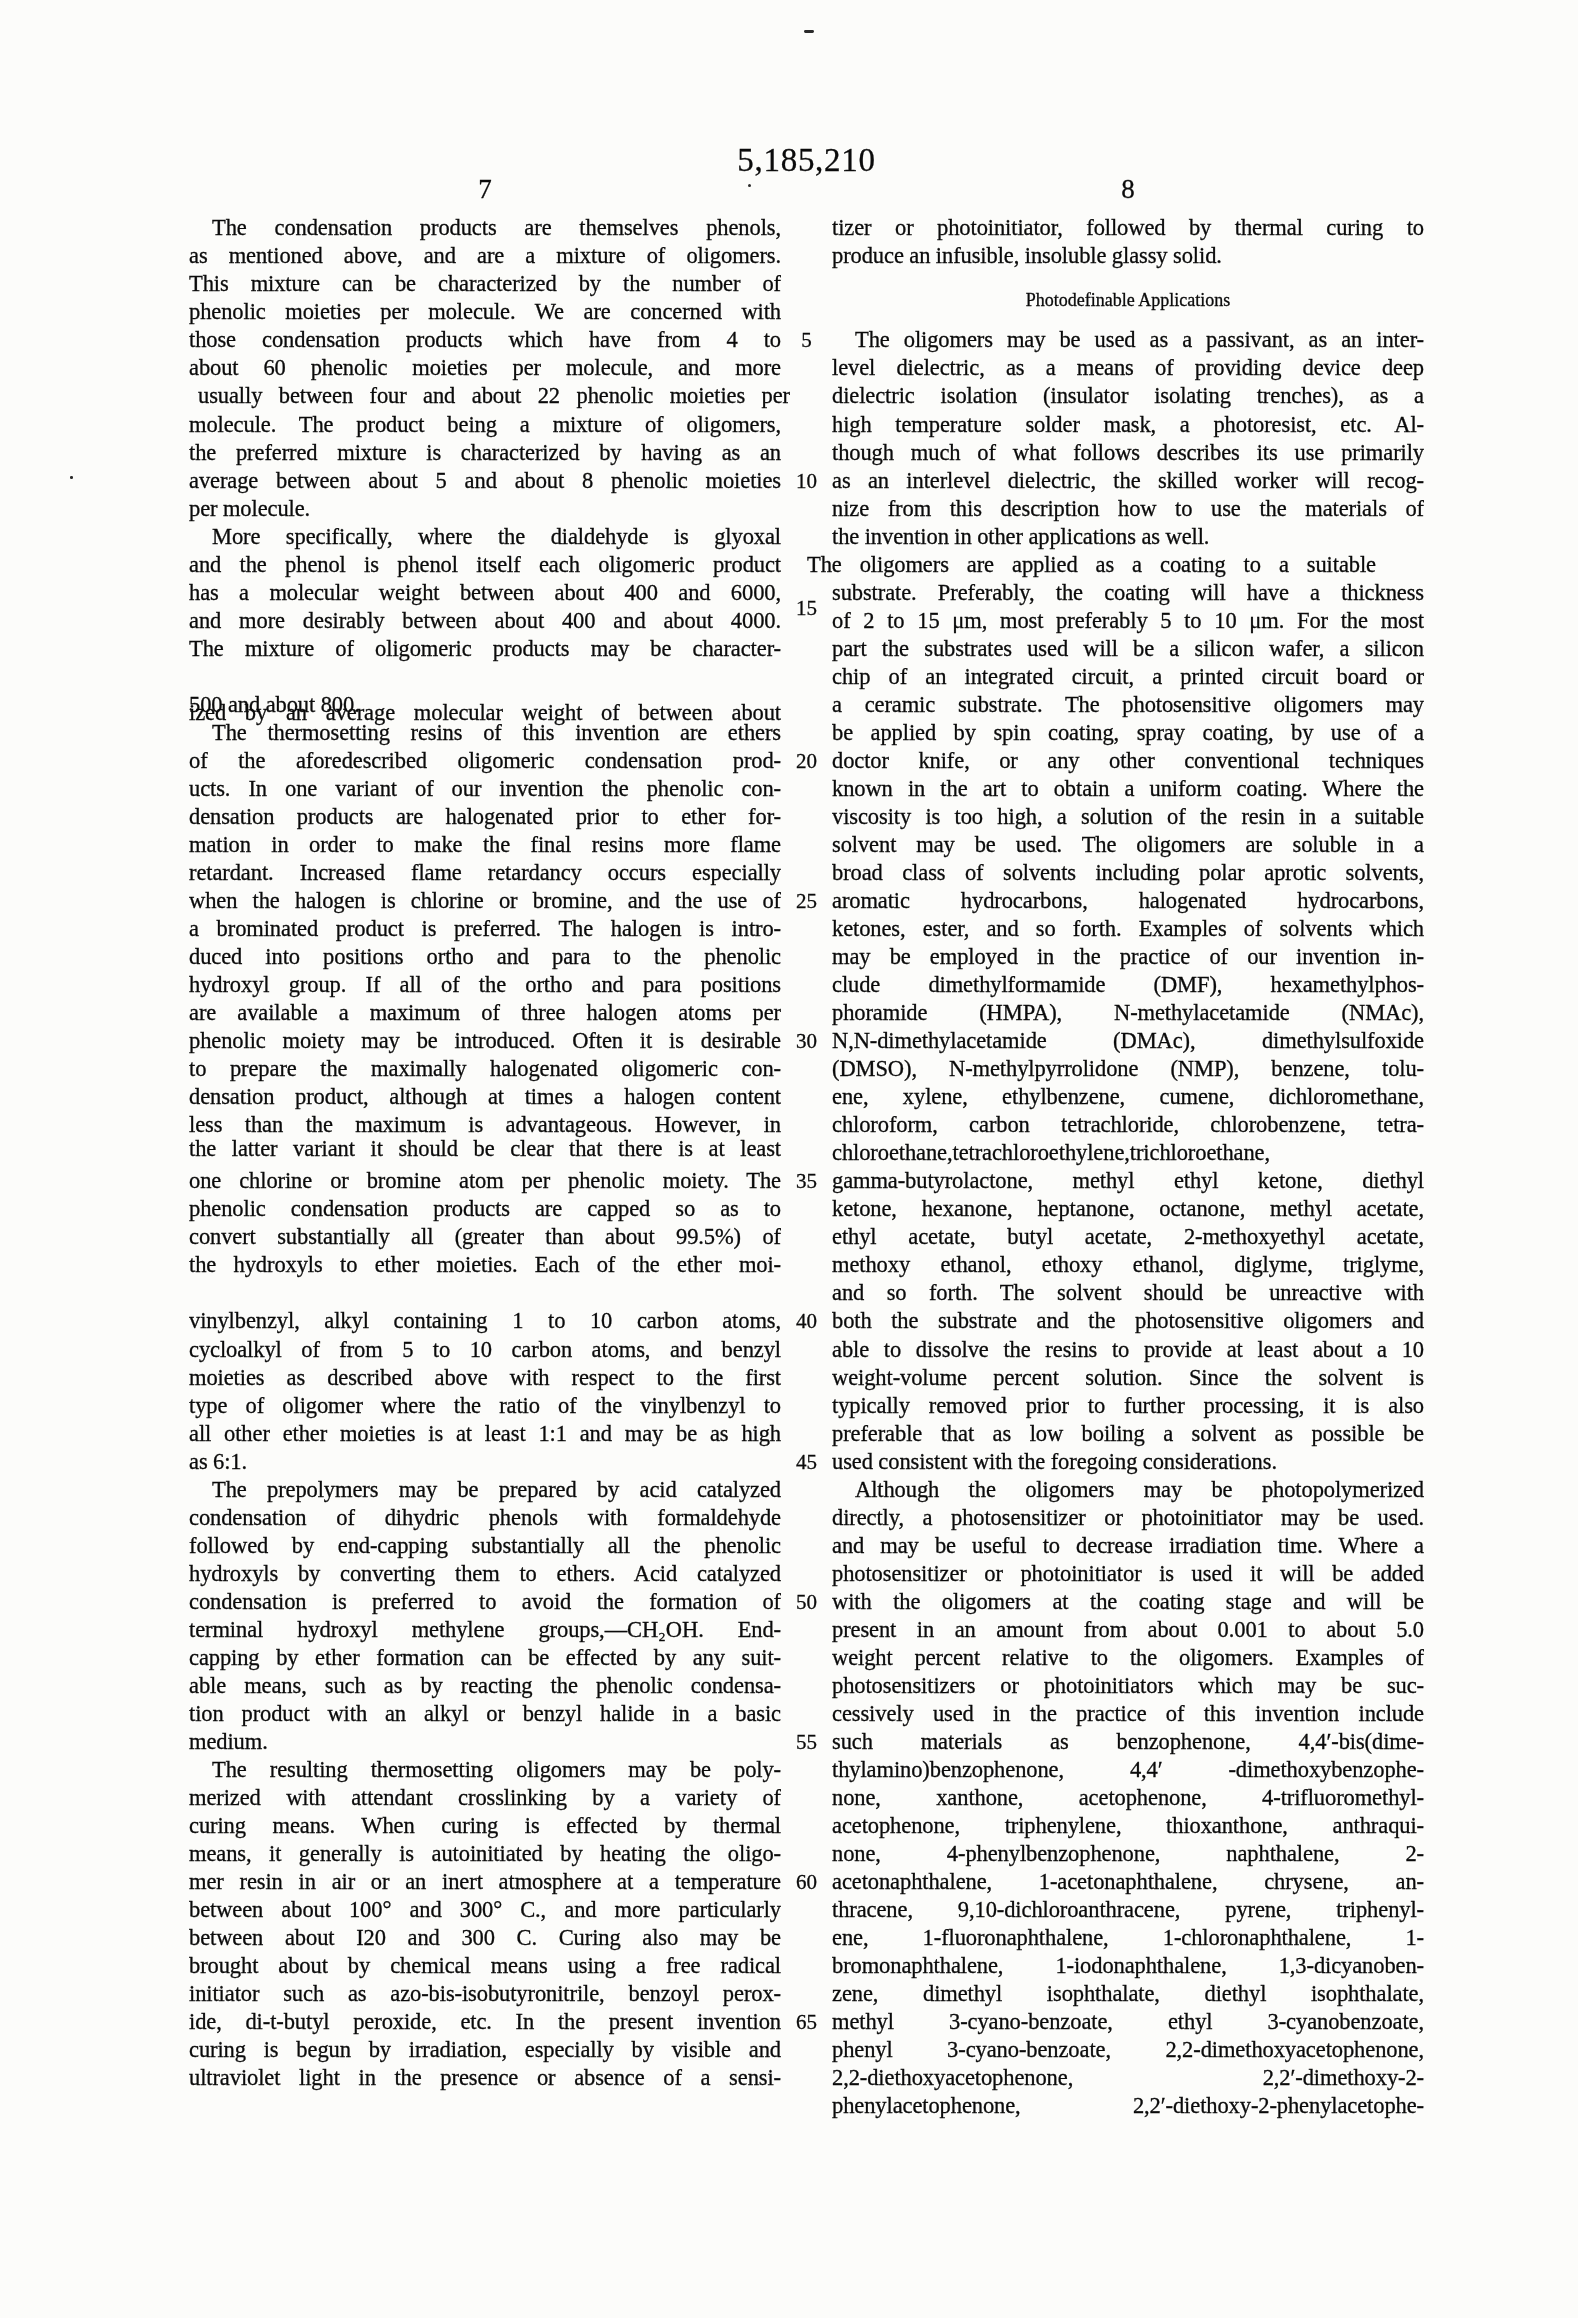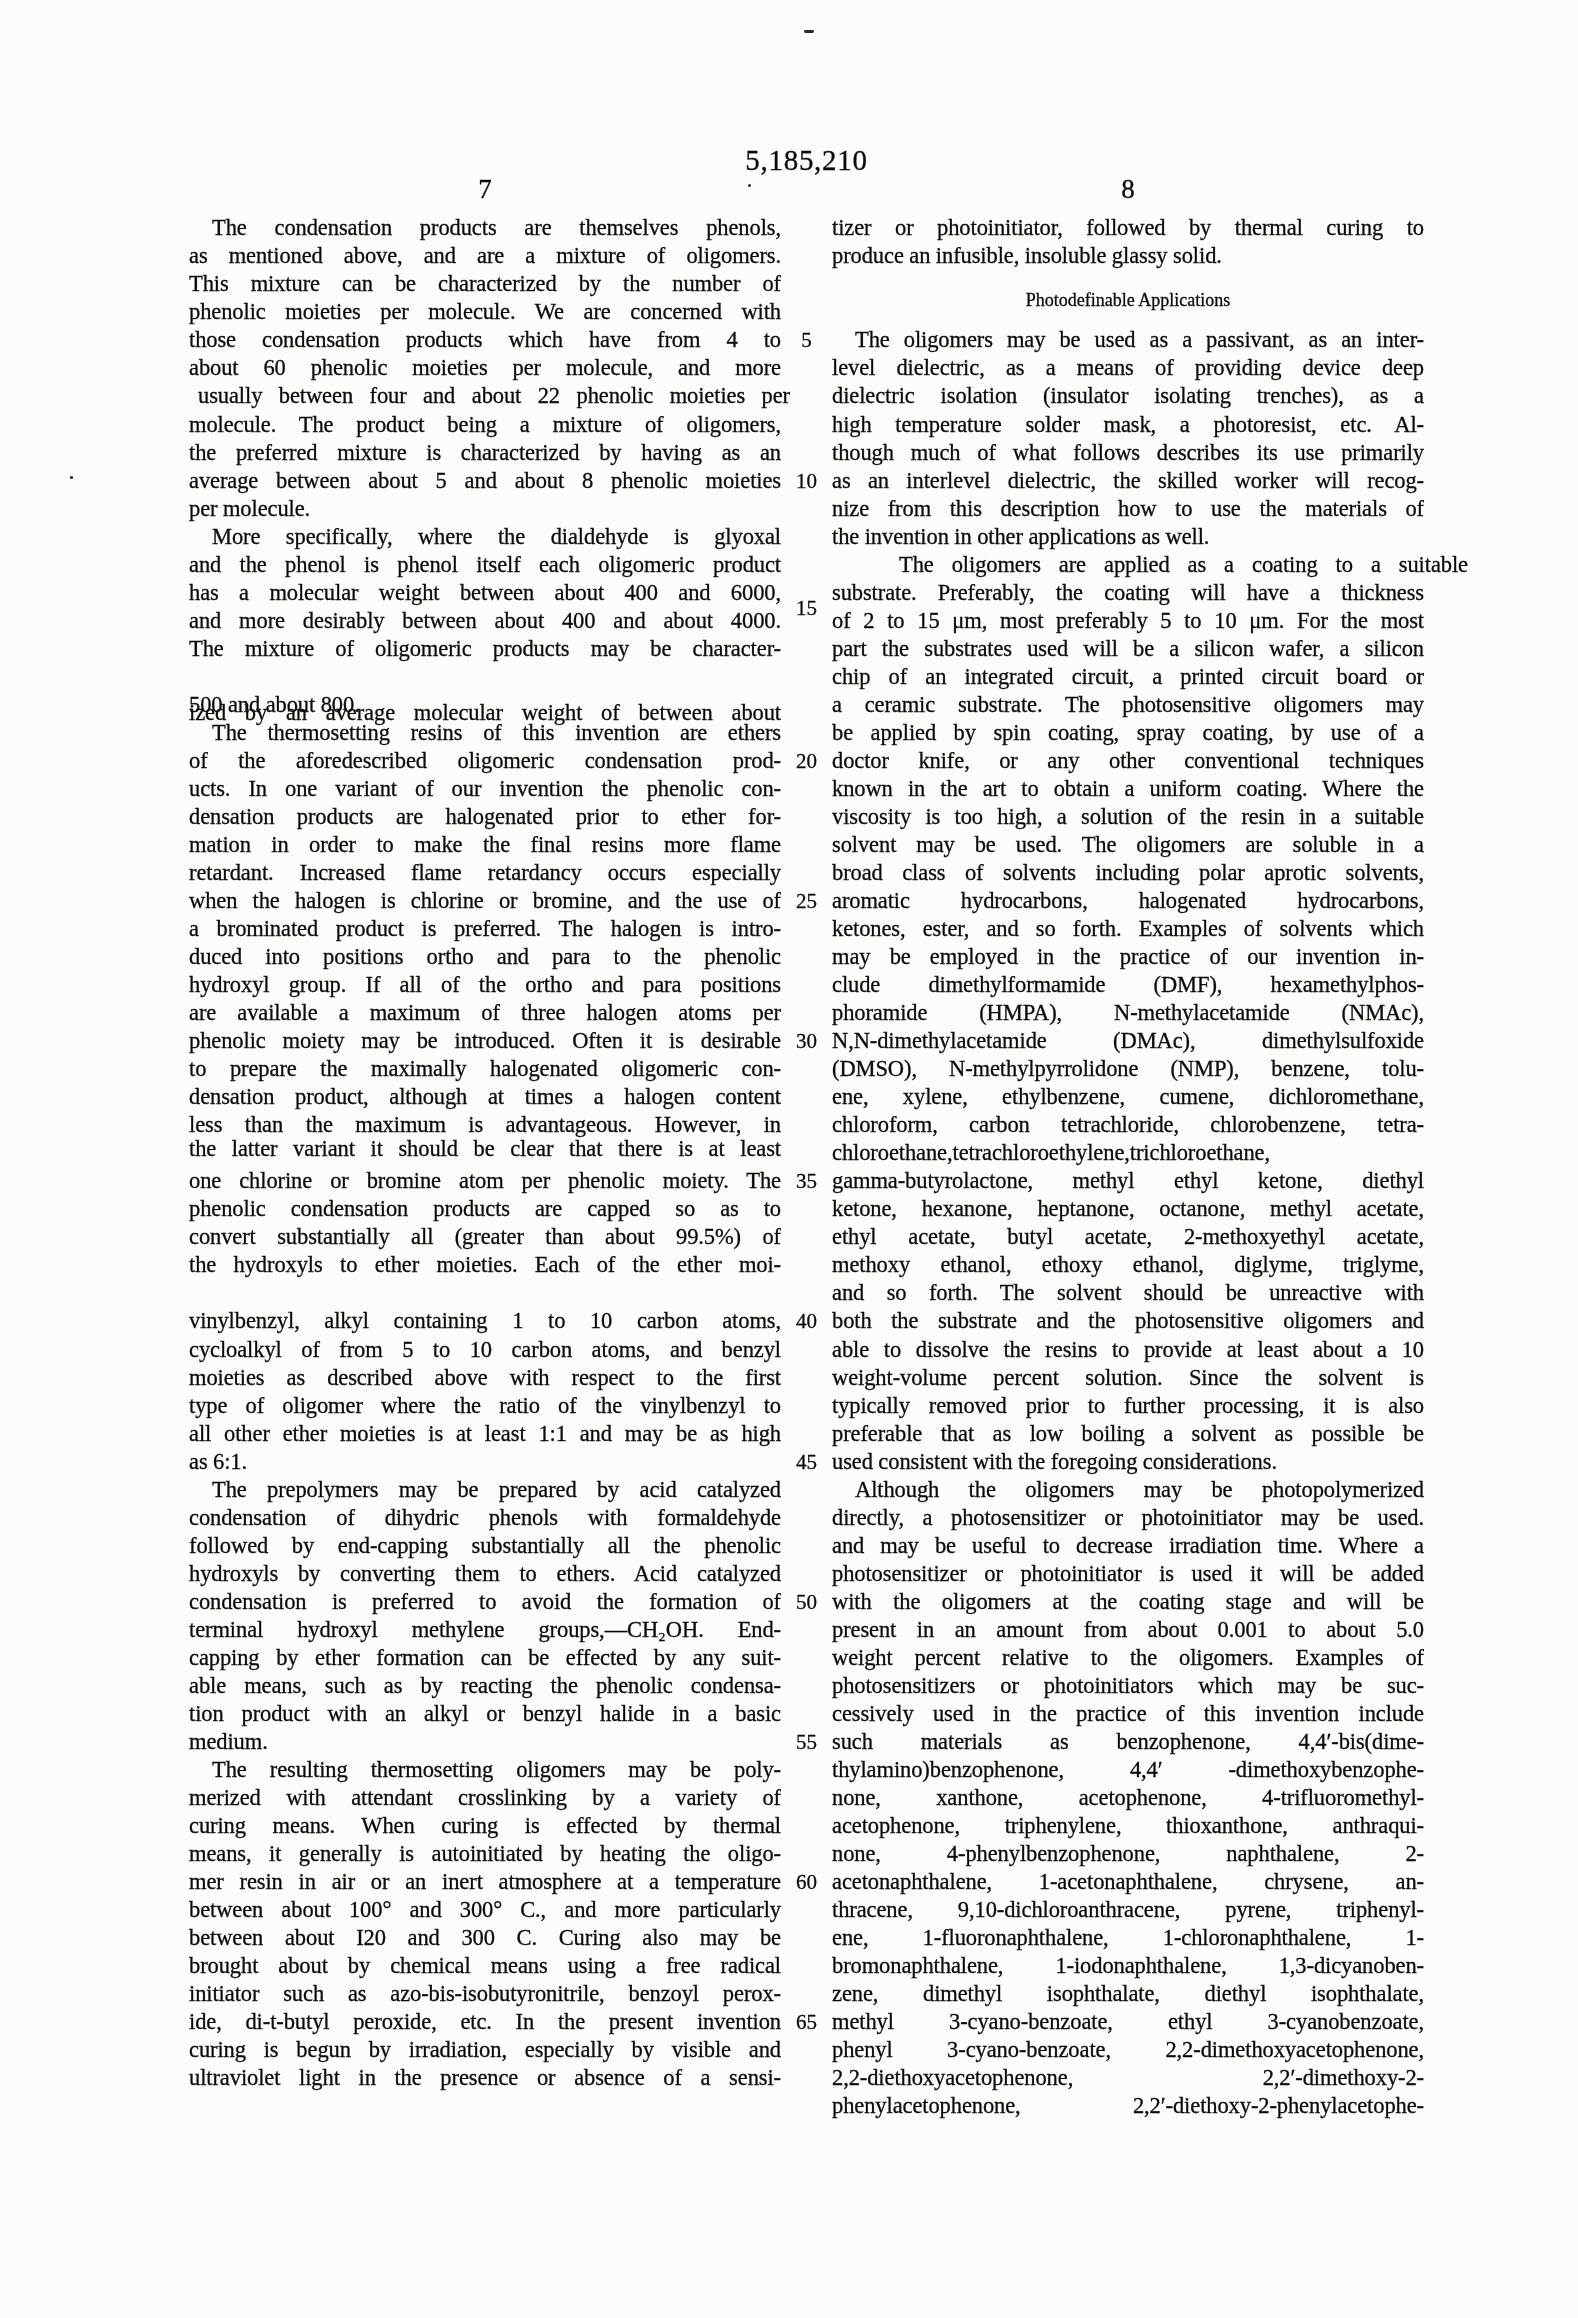--- a/index.html
+++ b/index.html
@@ -9,21 +9,21 @@
     background:#fcfcfa;
     font-family:"Liberation Serif","DejaVu Serif",serif;
     color:#0b0b0b;
     -webkit-text-stroke:0.3px #0b0b0b;
     overflow:hidden;
   }
   .patent-number{
     position:absolute;
     left:189px;width:1235px;top:144px;
     text-align:center;
-    font-size:29px;line-height:33px;
+    font-size:33px;line-height:33px;
     letter-spacing:0.7px;
   }
   .col-number{
     position:absolute;top:174px;width:592px;
     text-align:center;
     font-size:27px;line-height:31px;
   }
   .col-number.left{left:189px;}
   .col-number.right{left:832px;}
   .textlayer{position:absolute;left:0;top:0;width:100%;height:100%;}
@@ -139,21 +139,21 @@
       <div class="line" style="top: 214px; left: 832px;">tizer or photoinitiator, followed by thermal curing to</div>
       <div class="line pend" style="top: 242px; left: 832px;">produce an infusible, insoluble glassy solid.</div>
       <div class="line indent" style="top: 326px; left: 832px;">The oligomers may be used as a passivant, as an inter-</div>
       <div class="line" style="top: 354px; left: 832px;">level dielectric, as a means of providing device deep</div>
       <div class="line" style="top: 382px; left: 832px;">dielectric isolation (insulator isolating trenches), as a</div>
       <div class="line" style="top: 411px; left: 832px;">high temperature solder mask, a photoresist, etc. Al-</div>
       <div class="line" style="top: 439px; left: 832px;">though much of what follows describes its use primarily</div>
       <div class="line" style="top: 467px; left: 832px;">as an interlevel dielectric, the skilled worker will recog-</div>
       <div class="line" style="top: 495px; left: 832px;">nize from this description how to use the materials of</div>
       <div class="line pend" style="top: 523px; left: 832px;">the invention in other applications as well.</div>
-      <div class="line indent" style="top: 551px; left: 876px;">The oligomers are applied as a coating to a suitable</div>
+      <div class="line indent" style="top: 551px; left: 784px;">The oligomers are applied as a coating to a suitable</div>
       <div class="line" style="top: 579px; left: 832px;">substrate. Preferably, the coating will have a thickness</div>
       <div class="line" style="top: 607px; left: 832px;">of 2 to 15 μm, most preferably 5 to 10 μm. For the most</div>
       <div class="line" style="top: 635px; left: 832px;">part the substrates used will be a silicon wafer, a silicon</div>
       <div class="line" style="top: 663px; left: 832px;">chip of an integrated circuit, a printed circuit board or</div>
       <div class="line" style="top: 691px; left: 832px;">a ceramic substrate. The photosensitive oligomers may</div>
       <div class="line" style="top: 719px; left: 832px;">be applied by spin coating, spray coating, by use of a</div>
       <div class="line" style="top: 747px; left: 832px;">doctor knife, or any other conventional techniques</div>
       <div class="line" style="top: 775px; left: 832px;">known in the art to obtain a uniform coating. Where the</div>
       <div class="line" style="top: 803px; left: 832px;">viscosity is too high, a solution of the resin in a suitable</div>
       <div class="line" style="top: 831px; left: 832px;">solvent may be used. The oligomers are soluble in a</div>

